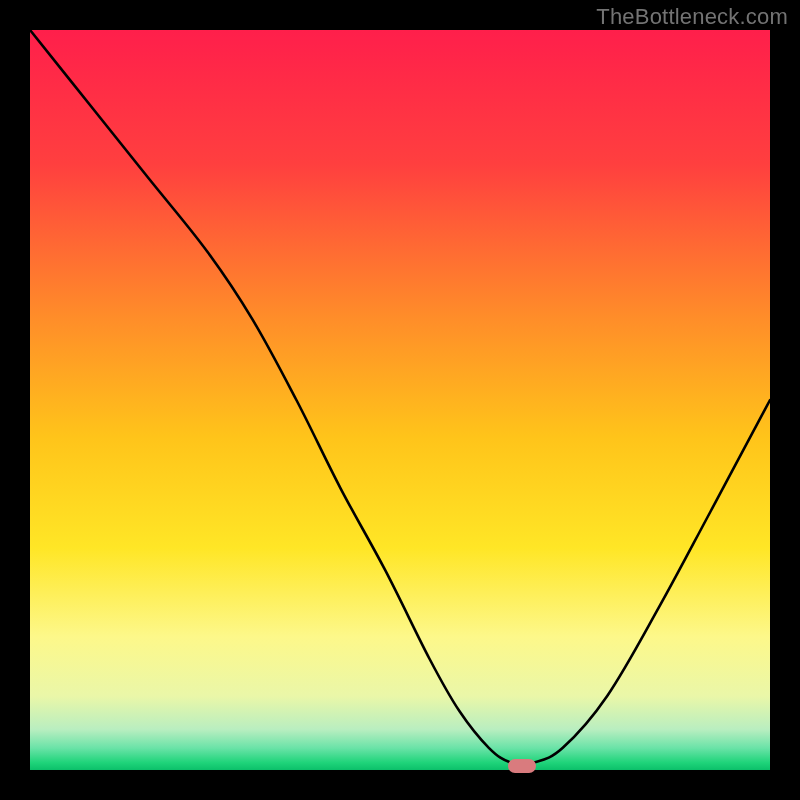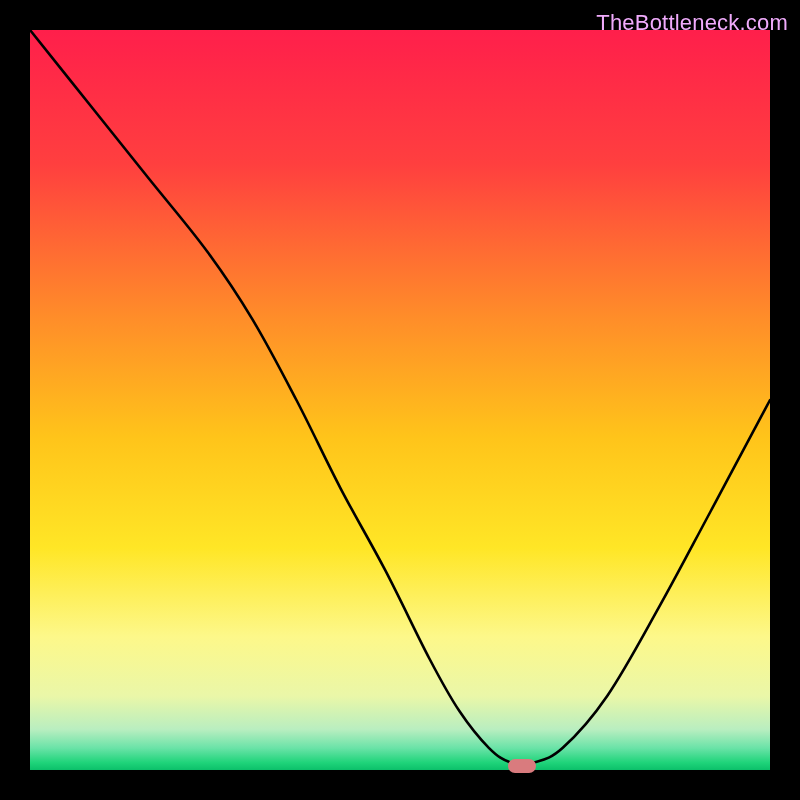--- a/index.html
+++ b/index.html
@@ -6,23 +6,23 @@
   body {
     width: 800px;
     height: 800px;
     background: #000;
     position: relative;
     overflow: hidden;
     font-family: Arial, sans-serif;
   }
   .watermark {
     position: absolute;
-    top: 10px;
+    top: 4px;
     right: 12px;
-    color: #f0abfc;
+    color: #737373;
     font-size: 22px;
     font-weight: 500;
     z-index: 50;
     letter-spacing: 0.2px;
   }
   .plot-area {
     position: absolute;
     left: 30px;
     top: 30px;
     width: 740px;

